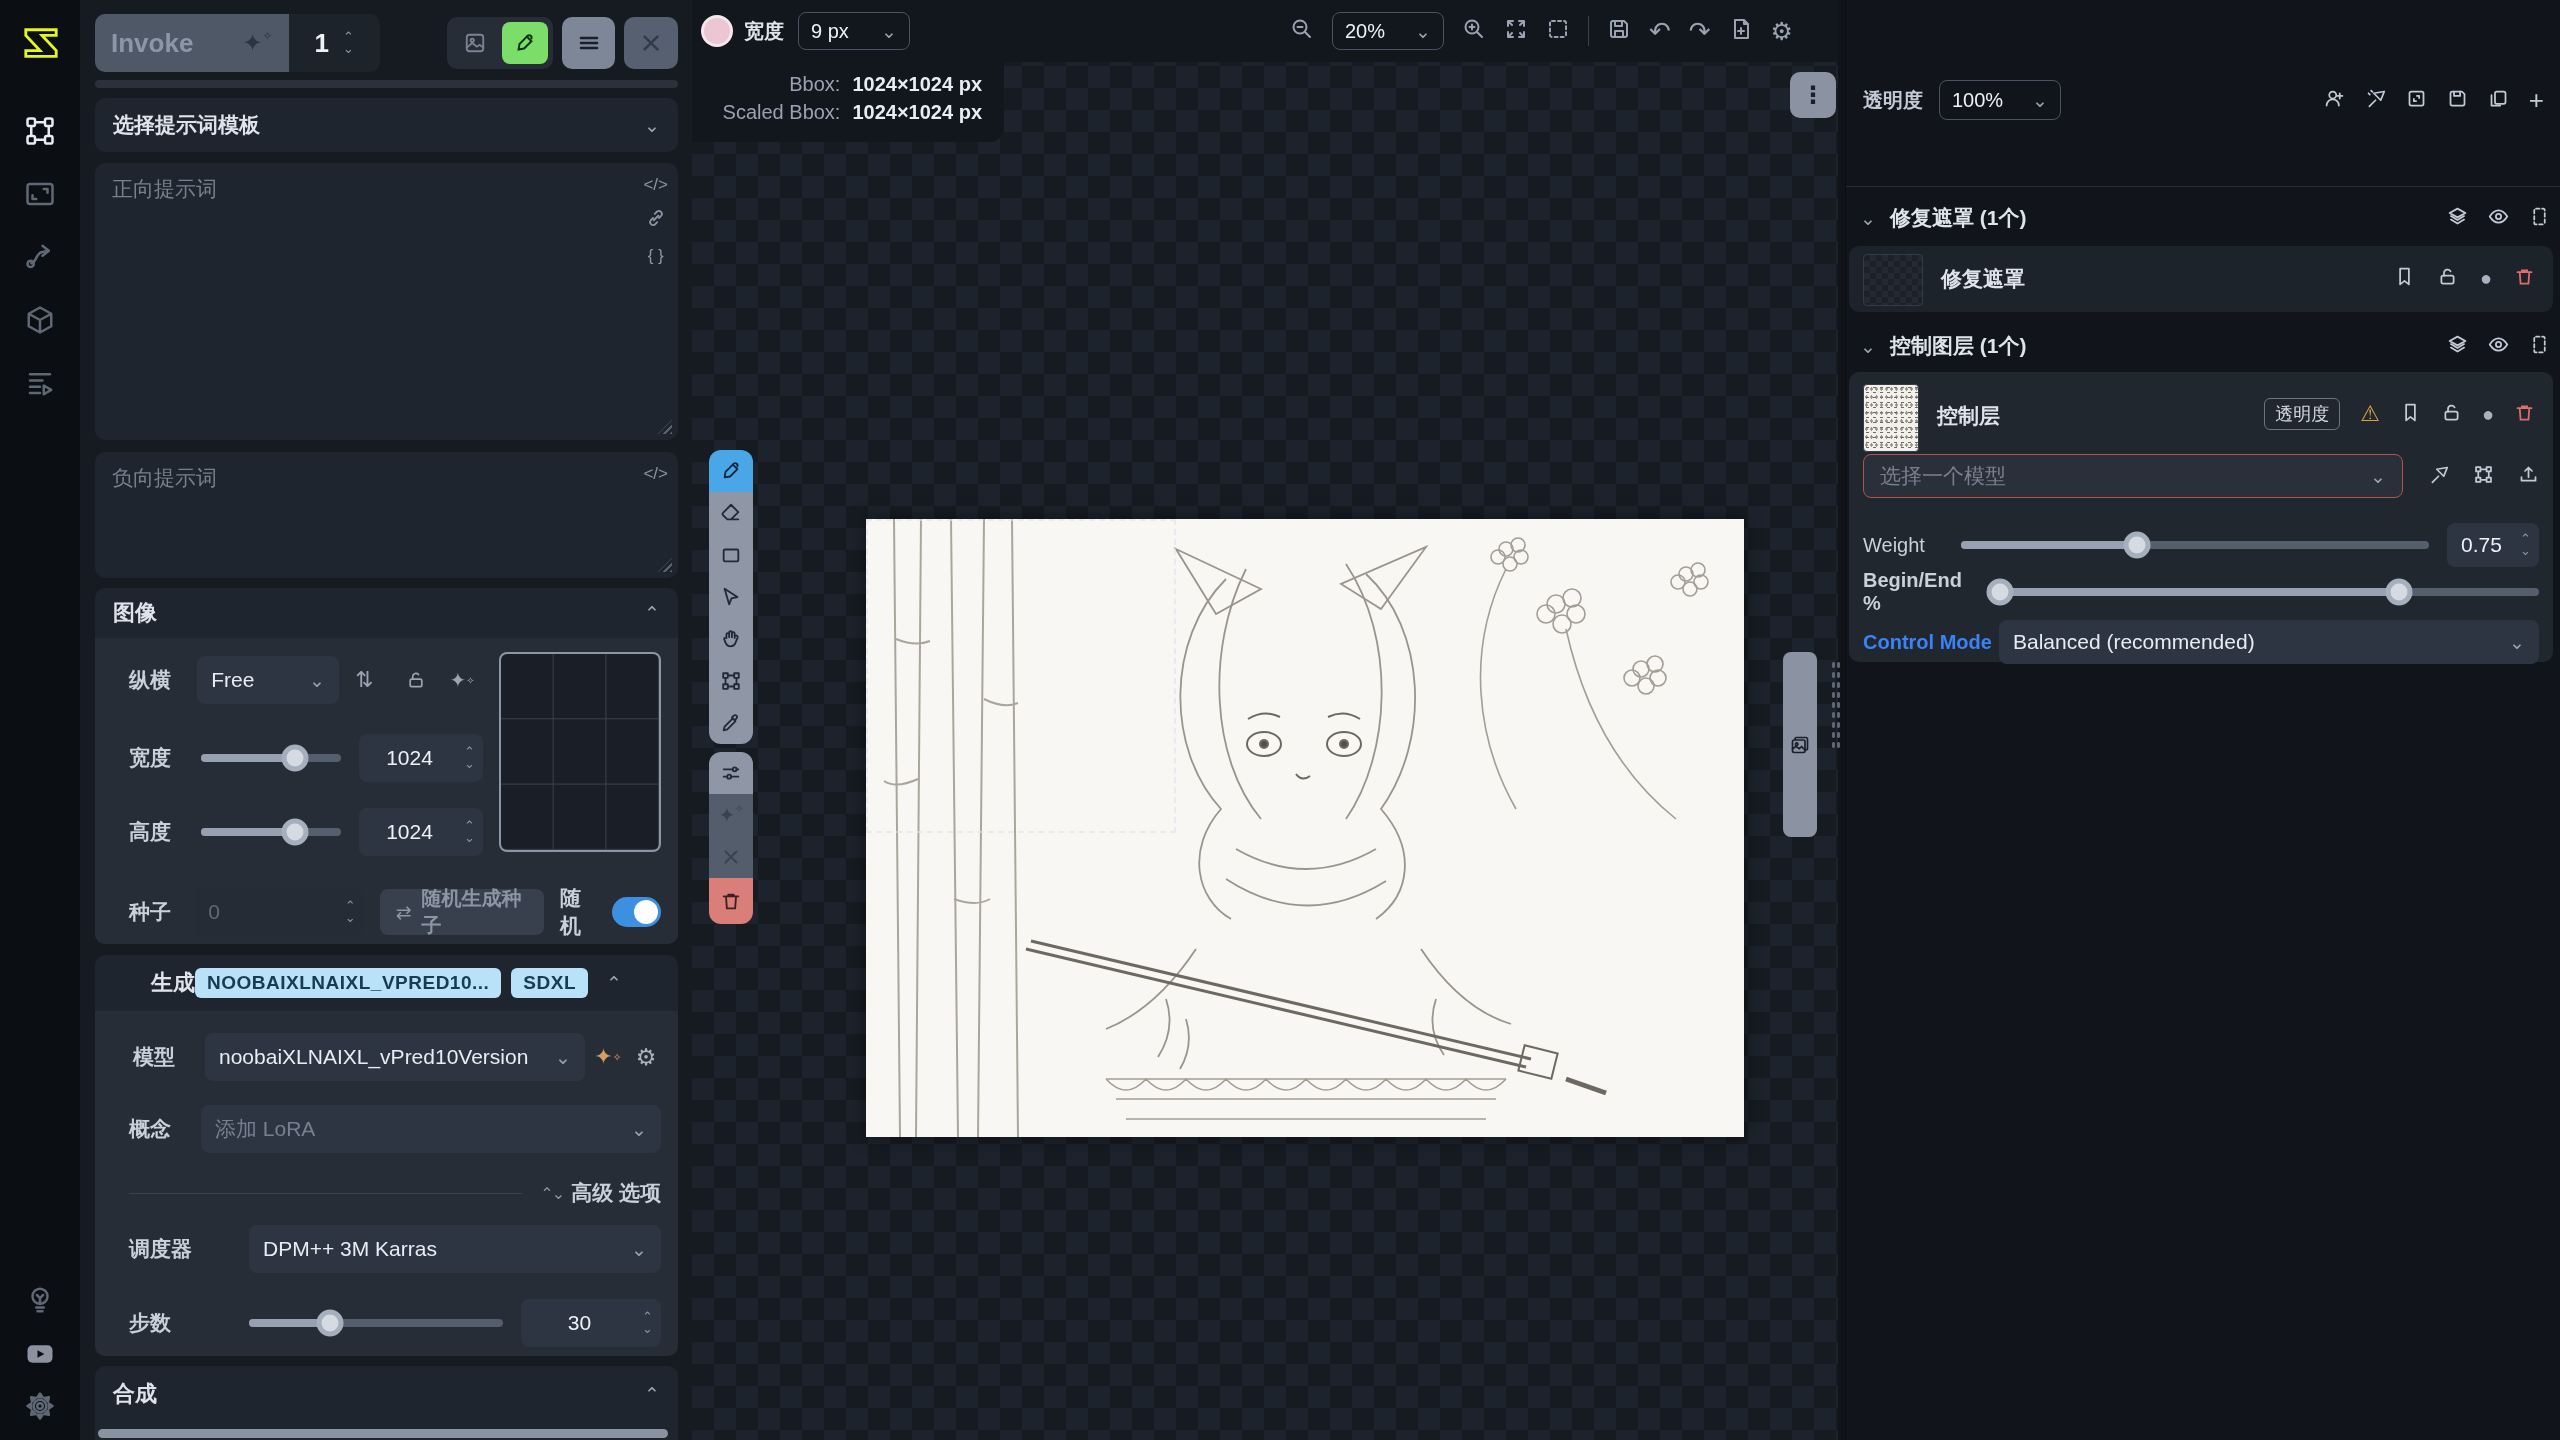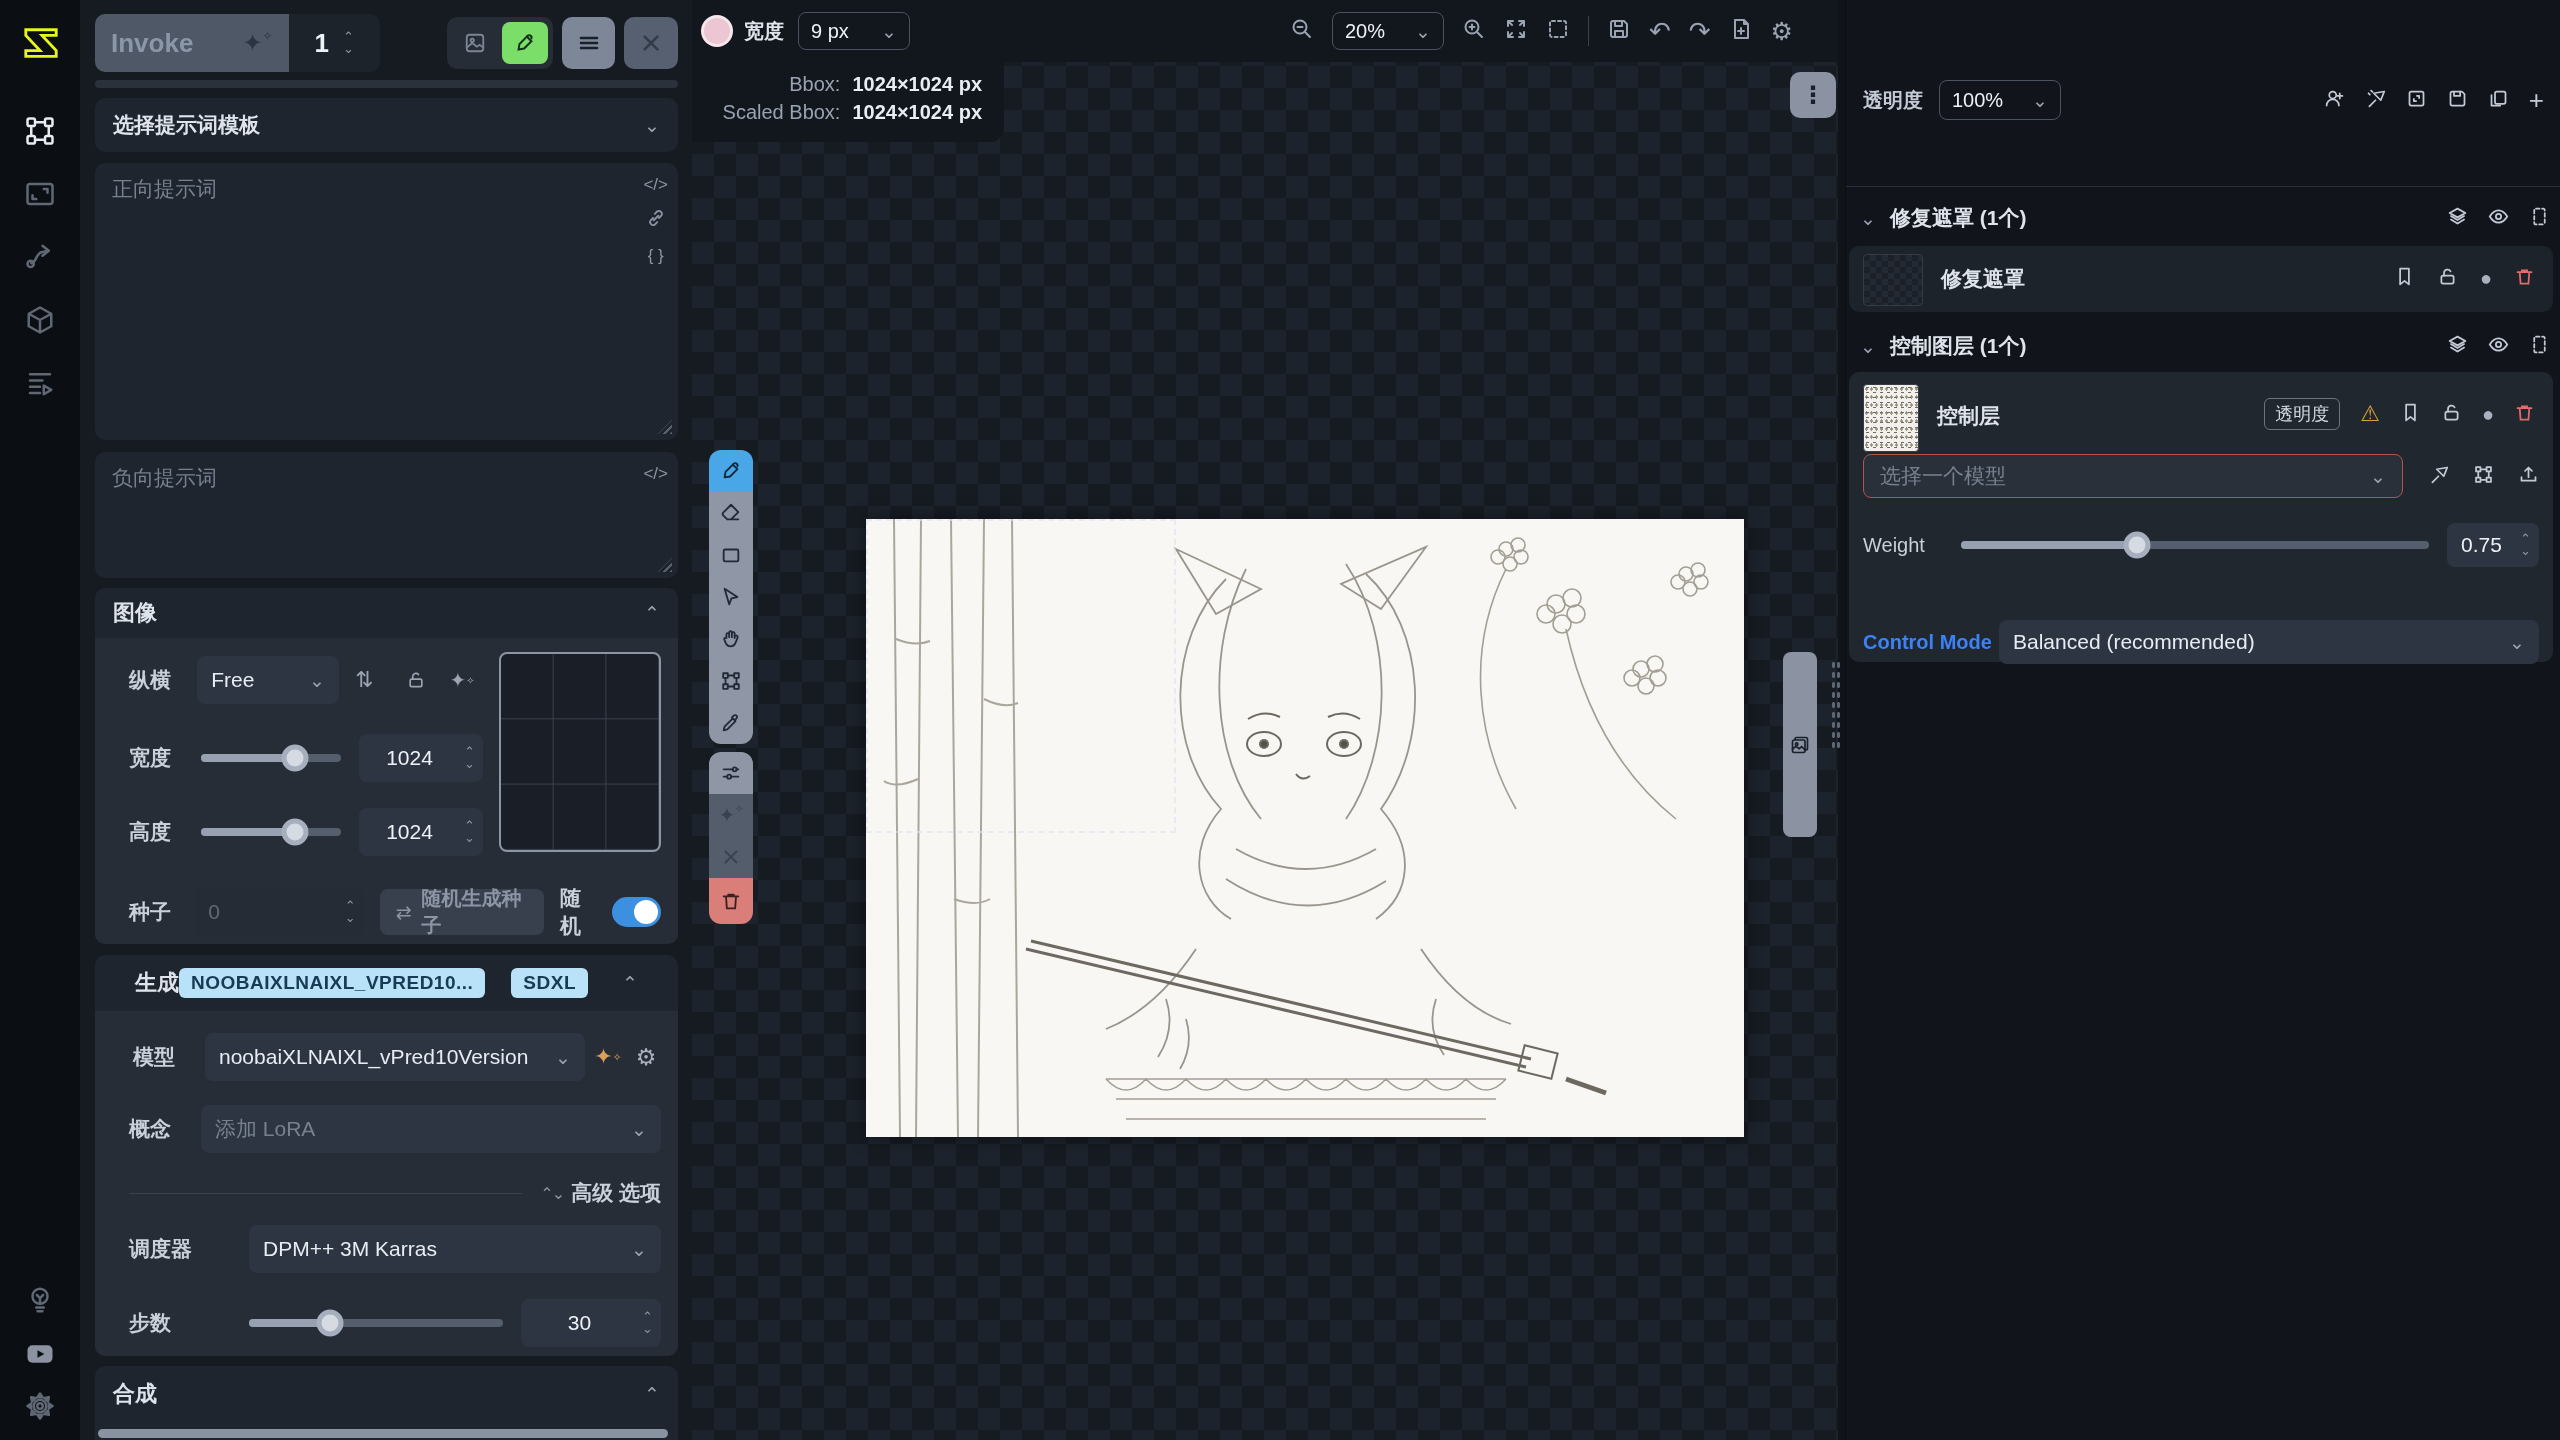--- a/index.html
+++ b/index.html
@@ -273,21 +273,21 @@
         <div style="flex:1;height:1px;background:#3a414d;margin-right:18px"></div>
         <span style="color:#8b95a5;font-size:18px;margin-right:8px">⌃<br></span>
         <span class="lbl">高级 选项</span>
       </div>
     </div>
   </div>
 
   <div class="card" style="top:955px;height:401px">
     <div class="flex" style="height:56px;justify-content:center;padding:0 18px">
       <span class="sec-title">生成</span>
-      <span class="flex" style="gap:26px">
+      <span class="flex" style="gap:10px">
         <span class="badge-blue">NOOBAIXLNAIXL_VPRED10...</span>
         <span class="badge-blue">SDXL</span>
         <span class="chev" style="margin-left:8px">⌃</span>
       </span>
     </div>
     <div class="abs" style="left:0;top:56px;width:583px;height:345px;background:#272d36;border-radius:0 0 10px 10px">
 
       <div class="flex" style="padding:22px 17px 0 38px">
         <span class="lbl" style="width:72px">模型</span>
         <div class="dd" style="flex:1">
@@ -717,20 +717,28 @@
       </div>
       <div class="numbox" style="width:92px;height:44px">
         <span class="val">0.75</span>
         <span class="stepper">
             <span>⌃</span>
             <span>⌄</span>
           </span>
       </div>
     </div>
 
+    <div class="abs flex" style="left:14px;top:200px;width:676px;height:40px">
+      <span style="font-size:20px;font-weight:600;color:#c9d0da;width:116px">Begin/End %</span>
+      <div class="slider" style="flex:1;margin-left:10px">
+        <div class="fill" style="width: 72.5%; left: 2%;"></div>
+        <div class="knob" style="left: 2%;"></div>
+        <div class="knob" style="left: 74.5%;"></div>
+      </div>
+    </div>
 
     <div class="abs flex" style="left:14px;top:248px;width:676px;height:44px">
       <span style="font-size:20px;font-weight:700;color:#3b82f6;width:136px">Control Mode</span>
       <div class="dd" style="flex:1;height:44px">
         <span>Balanced (recommended)</span>
         <span class="chev">⌄</span>
       </div>
     </div>
   </div>
 </div>

